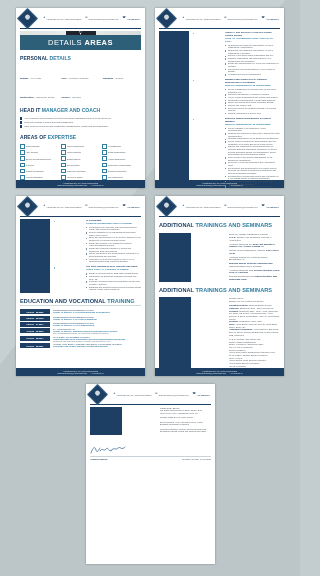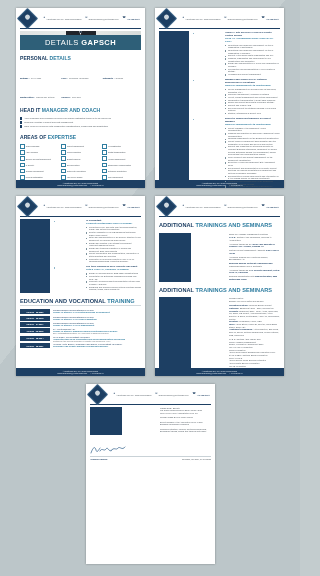--- a/index.html
+++ b/index.html
@@ -171,21 +171,21 @@
           <path d="M13 23 L19 23 M23 22 L28 22 M17 26 L24 29"></path>
           <circle cx="38" cy="17" r="2"></circle>
         </g>
       </svg>
       <div class="torso"></div>
       <div class="shirt"></div>
       <div class="tie"></div>
 
     </div>
     <div class="namebar">
-      <span>DETAILS </span><b>GAPSCH</b>
+      <span>DETAILS </span><b>AREAS</b>
     </div>
 
     <div class="sect">
       <span>PERSONAL </span><span class="em">DETAILS</span>
     </div>
     <div class="sectline"></div>
     <div class="pd" id="pd-grid">
         <div><span class="k">Birthday :</span><span class="v">14.04.1980</span></div>
         <div><span class="k">Place :</span><span class="v">Reiflingen (Germany)</span></div>
         <div><span class="k">Nationality :</span><span class="v">German</span></div>

